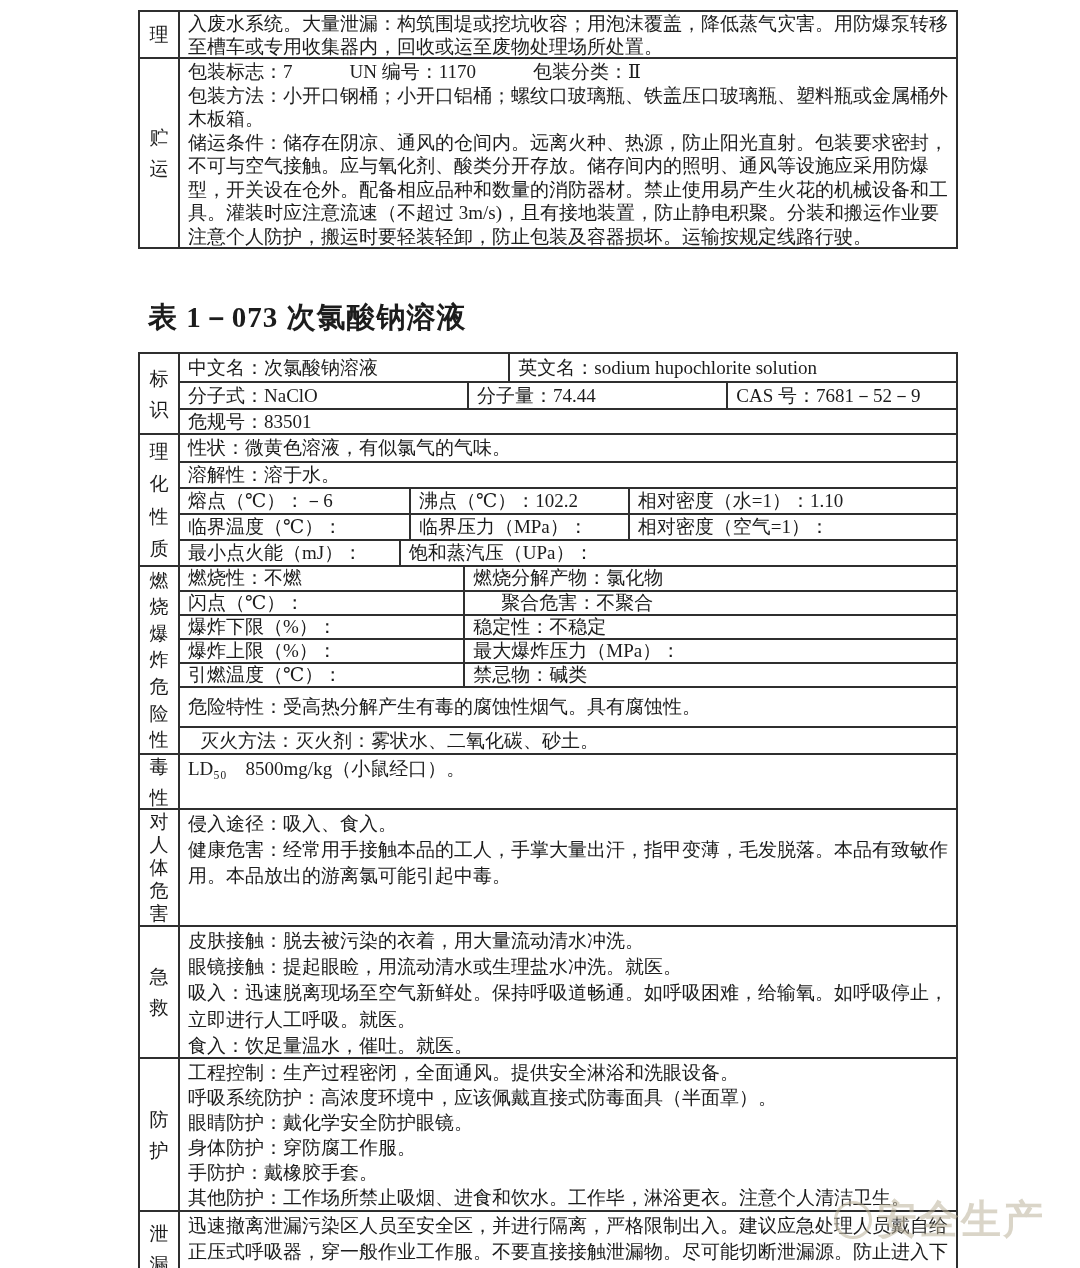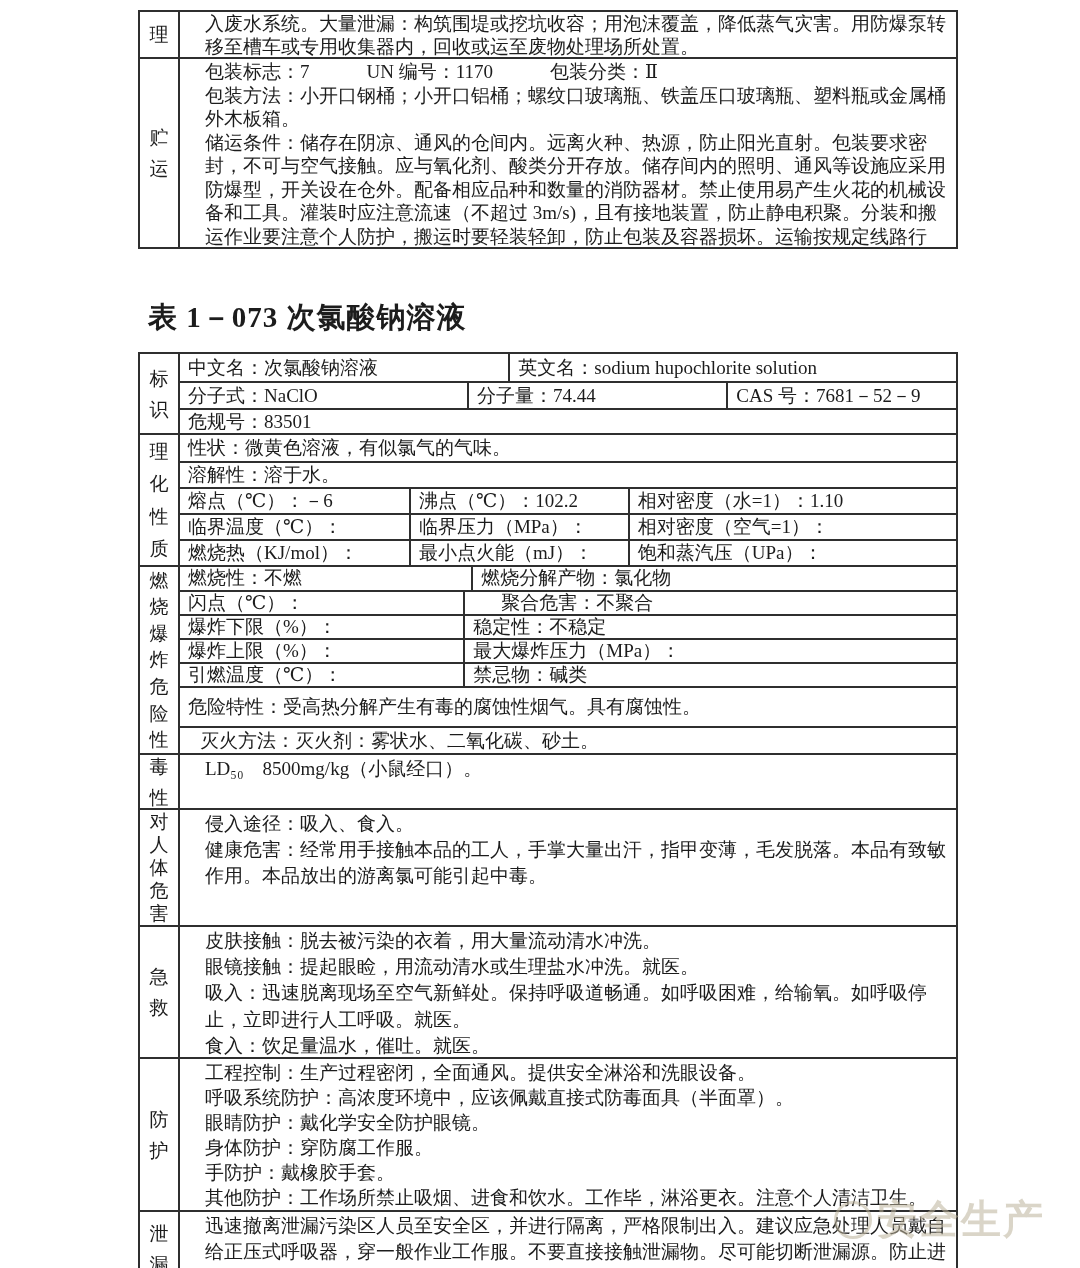--- a/index.html
+++ b/index.html
@@ -23,21 +23,21 @@
 
   .content-col{flex:1 1 auto;display:flex;flex-direction:column;min-width:0;}
 
   .t-row{display:flex;box-sizing:border-box;border-top:2px solid #2f2f2f;align-items:center;overflow:hidden;}
   .t-row:first-child{border-top:none;}
   .t-cell{box-sizing:border-box;border-left:2px solid #2f2f2f;height:100%;
           display:flex;align-items:center;padding-left:8px;font-size:19px;min-width:0;overflow:hidden;}
   .t-cell:first-child{border-left:none;}
   .cell-text{white-space:nowrap;}
 
-  .para-cell{padding:1px 5px 0 8px;font-size:19px;margin-left:17px;}
+  .para-cell{padding:1px 5px 0 8px;font-size:19px;}
   .para-cell p{margin:0;}
   #main-table .para-cell p{line-height:26.2px;}
   #main-table .sec-protection .para-cell p{line-height:25.1px;}
   .compact .para-cell p{line-height:23.5px;}
   .compact .sec-disposal .para-cell p{line-height:22.5px;}
 
   .doc-title{position:absolute;left:148px;top:298px;font-size:29px;font-weight:bold;
              letter-spacing:1px;white-space:nowrap;}
 
   .watermark{position:absolute;left:834px;top:1192px;display:flex;align-items:center;gap:5px;
@@ -146,23 +146,20 @@
               <span class="cell-text">临界温度（℃）：</span>
             </div>
             <div class="t-cell" style="flex: 0 0 28.2%;">
               <span class="cell-text">临界压力（MPa）：</span>
             </div>
             <div class="t-cell" style="flex: 1 1 auto;">
               <span class="cell-text">相对密度（空气=1）：</span>
             </div>
           </div>
           <div class="t-row" style="height: 26px;">
-            <div class="t-cell" style="flex: 0 0 29.5%;">
-              <span class="cell-text">燃烧热（KJ/mol）：</span>
-            </div>
             <div class="t-cell" style="flex: 0 0 28.2%;">
               <span class="cell-text">最小点火能（mJ）：</span>
             </div>
             <div class="t-cell" style="flex: 1 1 auto;">
               <span class="cell-text">饱和蒸汽压（UPa）：</span>
             </div>
           </div>
         </div>
       </div>
       <div class="section sec-fire-explosion" style="height: 188px;">
@@ -173,21 +170,21 @@
           <span class="label-char">炸</span>
           <span class="label-char">危</span>
           <span class="label-char">险</span>
           <span class="label-char">性</span>
         </div>
         <div class="content-col">
           <div class="t-row" style="height: 26px;">
             <div class="t-cell" style="flex: 0 0 36.5%;">
               <span class="cell-text">燃烧性：不燃</span>
             </div>
-            <div class="t-cell" style="flex: 1 1 auto; margin-left: 8px;">
+            <div class="t-cell" style="flex: 1 1 auto;">
               <span class="cell-text">燃烧分解产物：氯化物</span>
             </div>
           </div>
           <div class="t-row" style="height: 27px;">
             <div class="t-cell" style="flex: 0 0 36.5%;">
               <span class="cell-text">闪点（℃）：</span>
             </div>
             <div class="t-cell" style="flex: 1 1 auto; padding-left: 36px;">
               <span class="cell-text">聚合危害：不聚合</span>
             </div>

